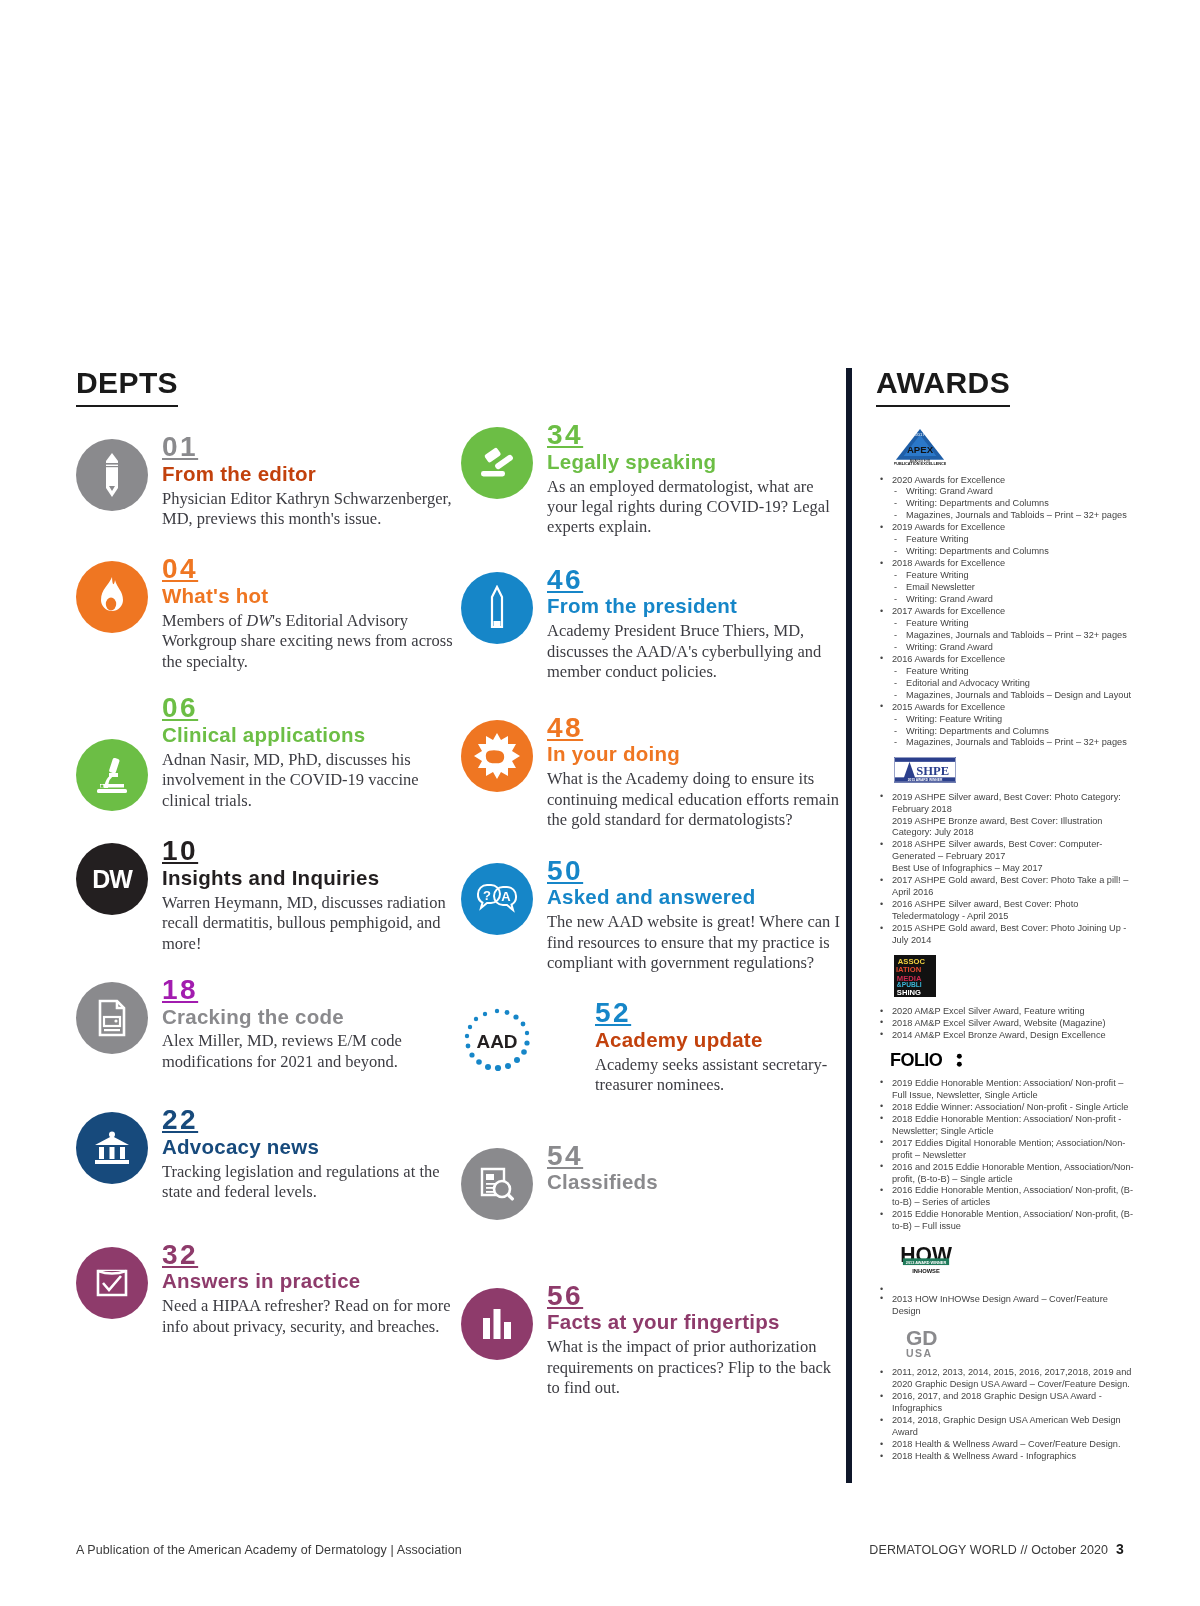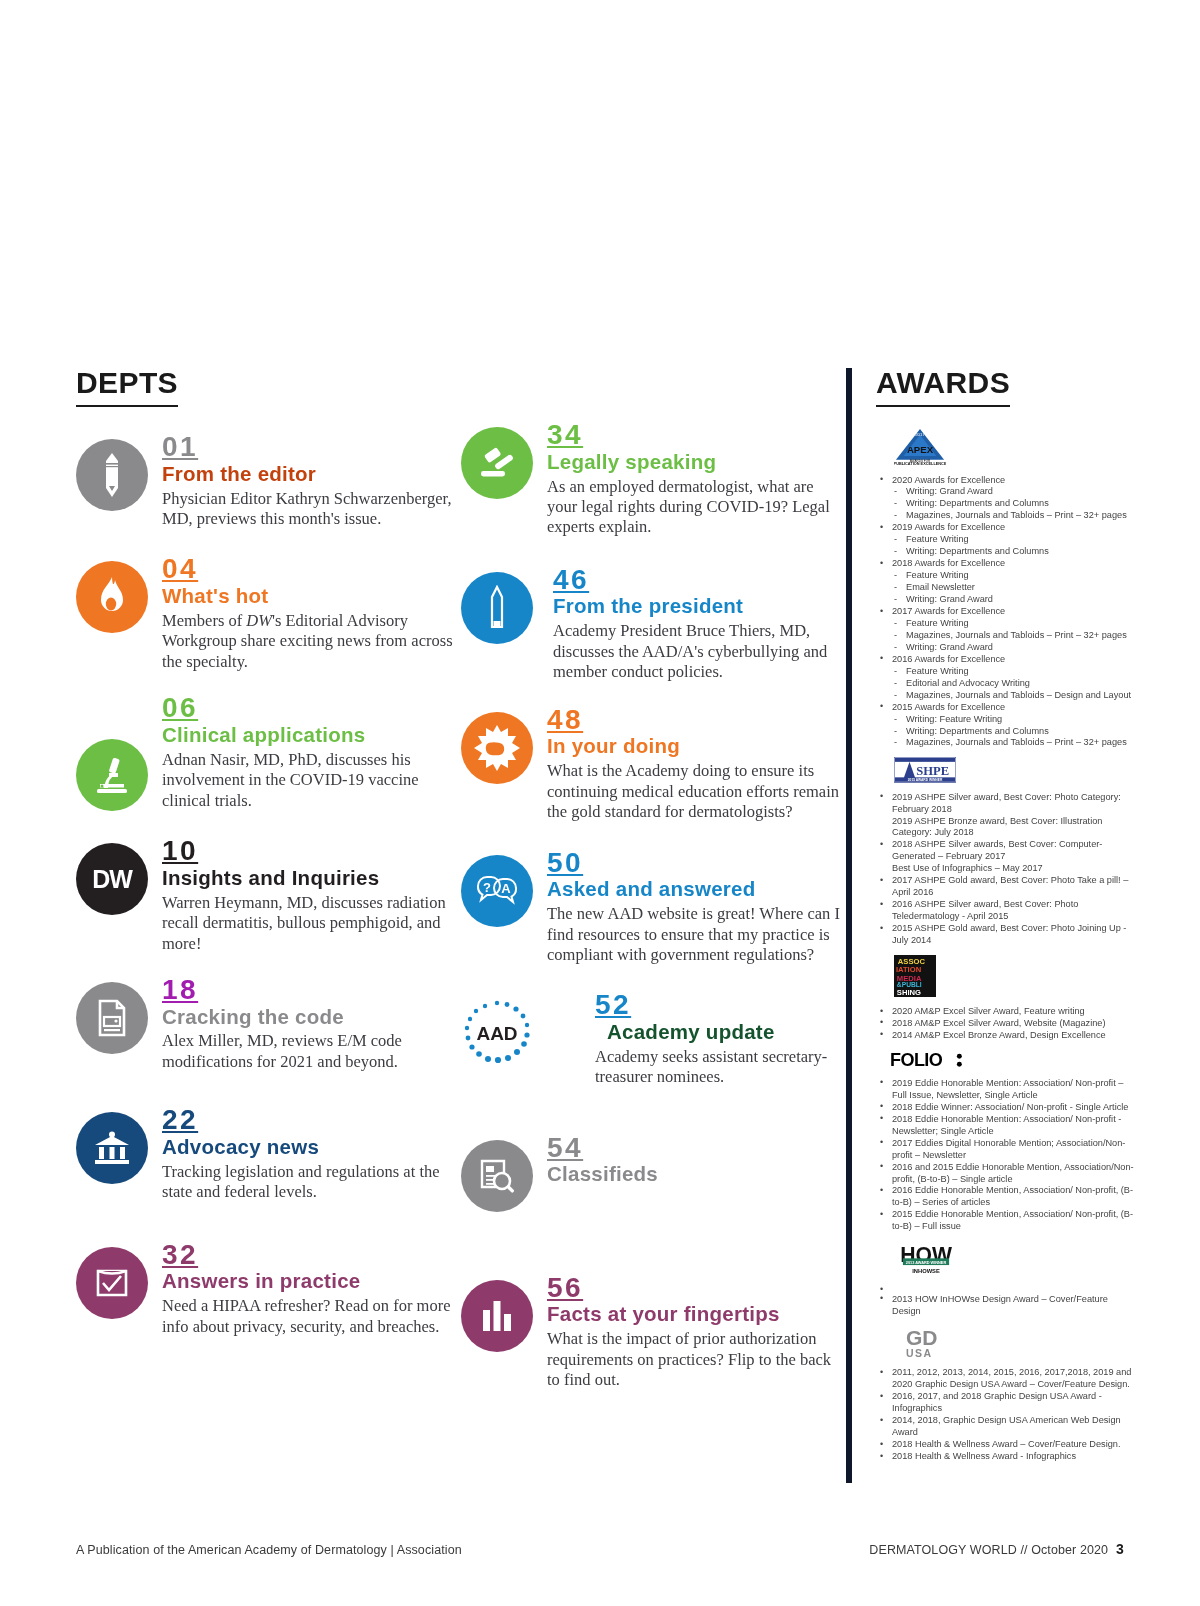--- a/index.html
+++ b/index.html
@@ -333,21 +333,21 @@
               <rect x="5" y="28" width="24" height="5.5" rx="2.4" fill="#ffffff"></rect>
             </svg>
           </div>
           <div class="etext">
             <div class="enum" style="color:#6cbe45;">34</div>
             <div class="etitle" style="color:#6cbe45;">Legally speaking</div>
             <p class="edesc" style="max-width:302px;">As an employed dermatologist, what are your legal rights during COVID-19? Legal experts explain.</p>
           </div>
         </div>
 
-        <div class="entry" style="margin-bottom:23px;gap:6px;">
+        <div class="entry" style="margin-bottom:31px;">
           <div class="badge" style="background:#1686c8;">
             <svg width="22" height="46" viewBox="0 0 22 46" aria-hidden="true">
               <path d="M11 2 L16 12 v30 h-10 V12 Z" fill="none" stroke="#ffffff" stroke-width="2.2"></path>
               <rect x="7.5" y="36" width="7" height="6" fill="#ffffff"></rect>
             </svg>
           </div>
           <div class="etext">
             <div class="enum" style="color:#1686c8;">46</div>
             <div class="etitle" style="color:#1686c8;">From the president</div>
             <p class="edesc" style="max-width:302px;">Academy President Bruce Thiers, MD, discusses the AAD/A's cyberbullying and member conduct policies.</p>
@@ -407,21 +407,21 @@
                   <circle cx="6" cy="31" r="2.2"></circle>
                 <circle cx="9" cy="22" r="2.2"></circle>
                   <circle cx="15" cy="14" r="2.2"></circle>
                   <circle cx="24" cy="9" r="2.2"></circle>
               </g>
               <text x="36" y="43" font-family="Liberation Sans, sans-serif" font-size="19" font-weight="700" fill="#231f20" text-anchor="middle">AAD</text>
             </svg>
           </div>
           <div class="etext">
             <div class="enum" style="color:#1686c8;">52</div>
-            <div class="etitle" style="color:#14532d;margin-left:12px;">Academy update</div>
+            <div class="etitle" style="color:#c2410c;">Academy update</div>
             <p class="edesc" style="max-width:306px;">Academy seeks assistant secretary-treasurer nominees.</p>
           </div>
         </div>
 
         <div class="entry no-desc" style="margin-bottom:62px;">
           <div class="badge" style="background:#8a8a8d;">
             <svg width="40" height="40" viewBox="0 0 40 40" aria-hidden="true">
               <path d="M5 5 h22 v26 h-22 Z" fill="none" stroke="#ffffff" stroke-width="2.4"></path>
               <rect x="9" y="10" width="8" height="6" fill="#ffffff"></rect>
               <rect x="9" y="19" width="14" height="1.8" fill="#ffffff"></rect>

